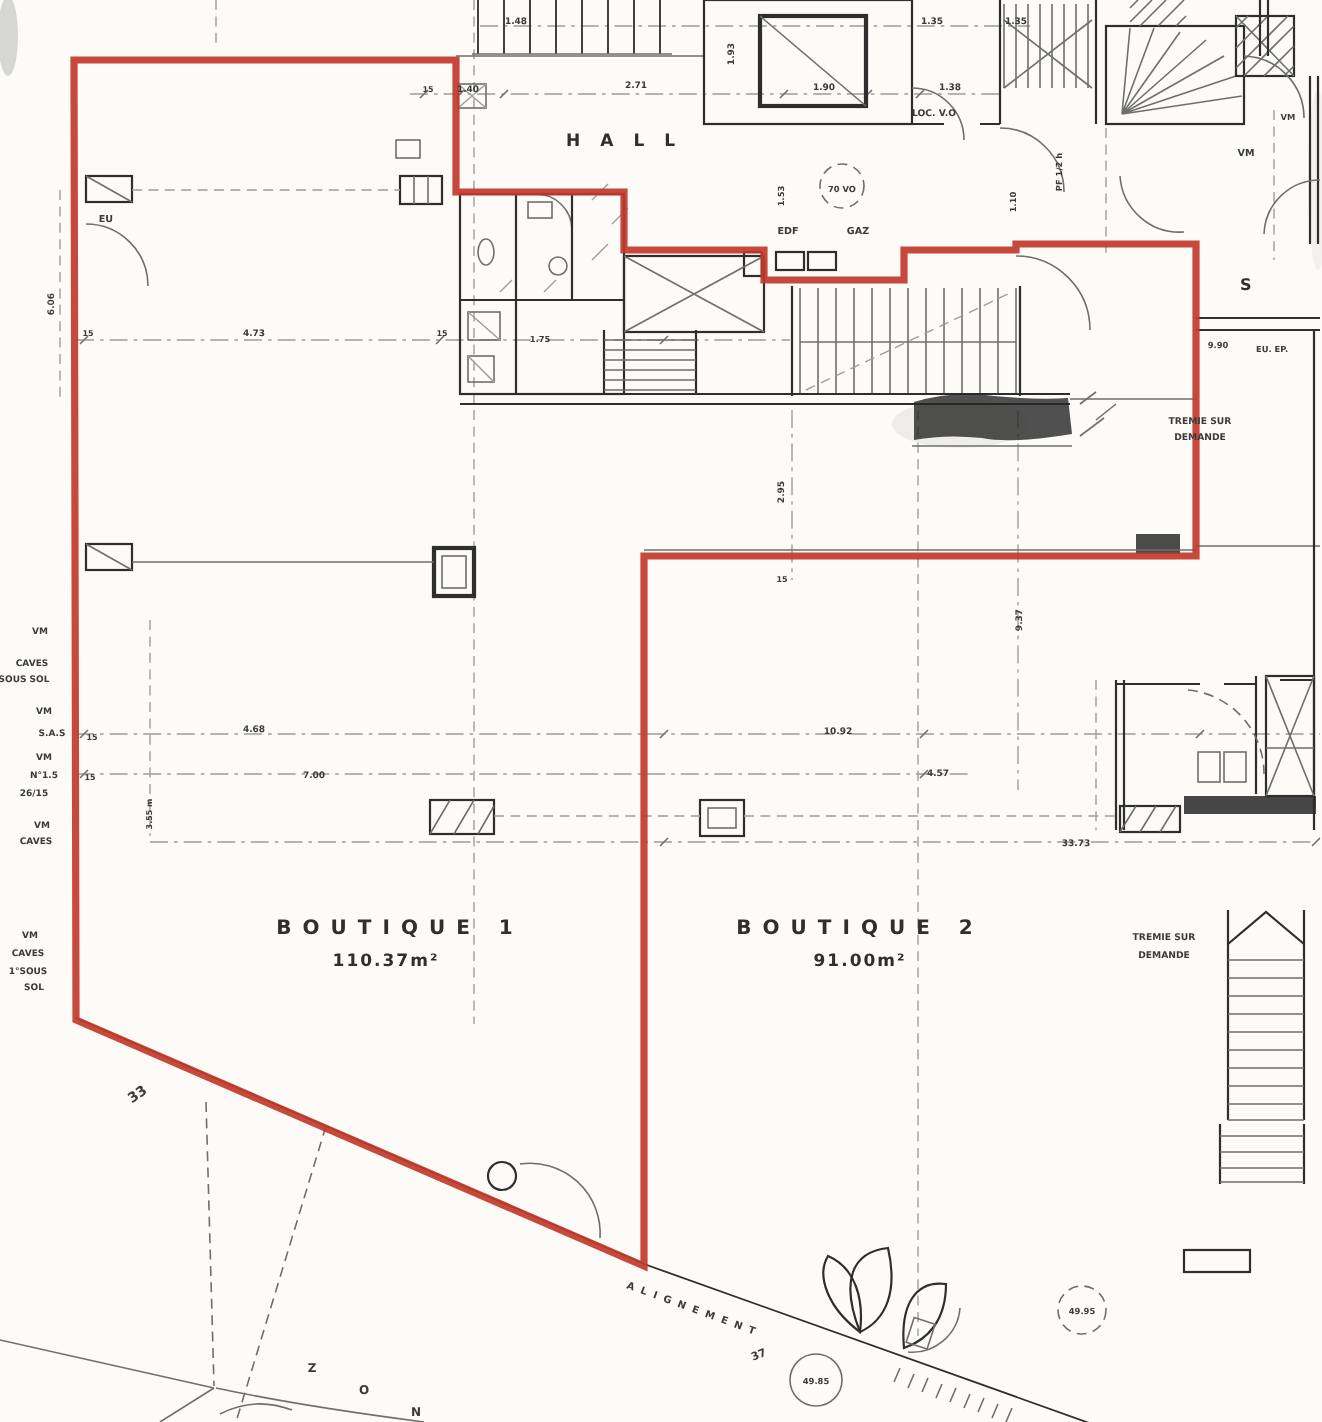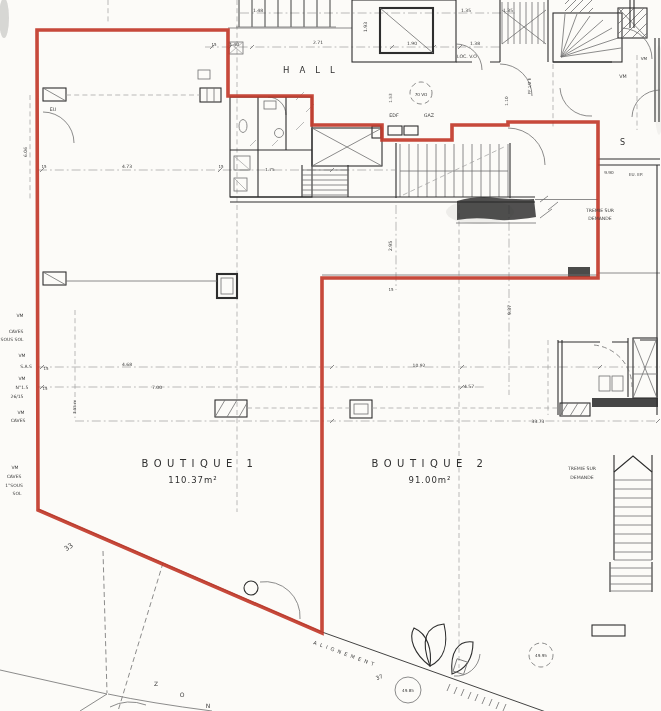--- a/index.html
+++ b/index.html
@@ -1,16 +1,16 @@
 <!DOCTYPE html>
 <html><head>
 <meta charset="utf-8">
 <style>
   html,body{margin:0;padding:0;background:#ffffff;}
-  #stage{position:relative;width:661px;height:711px;overflow:hidden;}
+  #stage{position:relative;width:661px;height:711px;overflow:hidden;font-weight:bold;}
   svg{display:block;}
   .t{font-family:"DejaVu Sans","Liberation Sans",sans-serif;fill:#3b3b3b;}
   .big{fill:#2f2f2f;}
   .s1{stroke:#2e2e2e;stroke-width:1.1;fill:none;stroke-linecap:butt;}
   .s2{stroke:#2e2e2e;stroke-width:2.1;fill:none;}
   .lt{stroke:#6f6f6f;stroke-width:.8;fill:none;}
   .xlt{stroke:#9d9d9d;stroke-width:.7;fill:none;}
   .dsh{stroke-dasharray:5 3.2;}
   .dd{stroke-dasharray:9 3 1.8 3;}
   .fillink{fill:#2c2c2c;stroke:none;}

